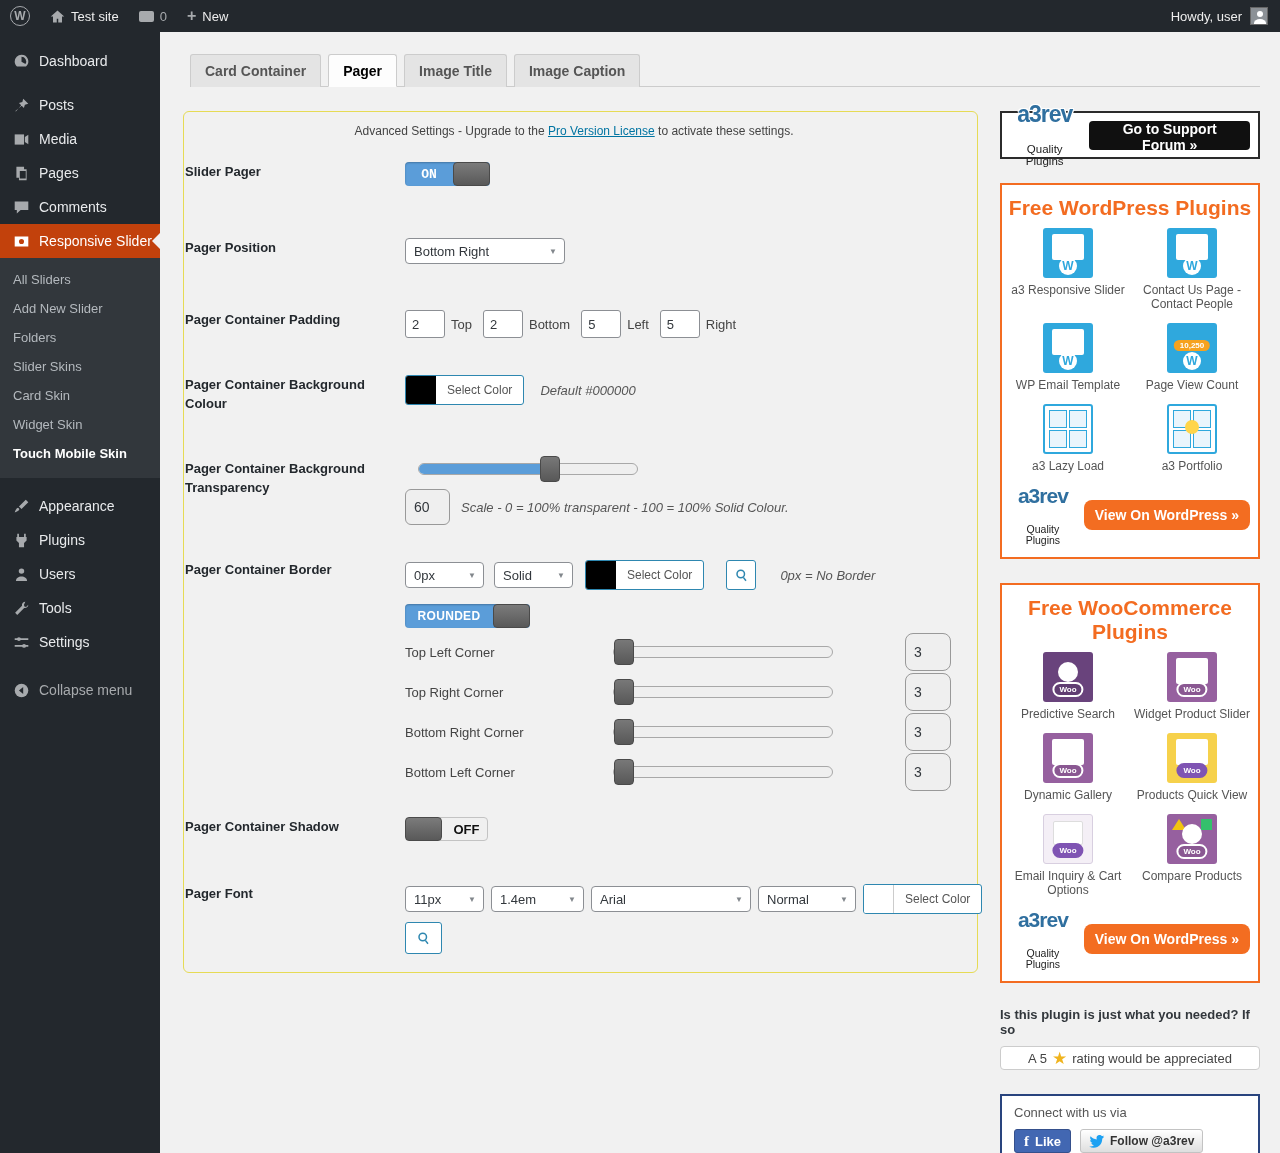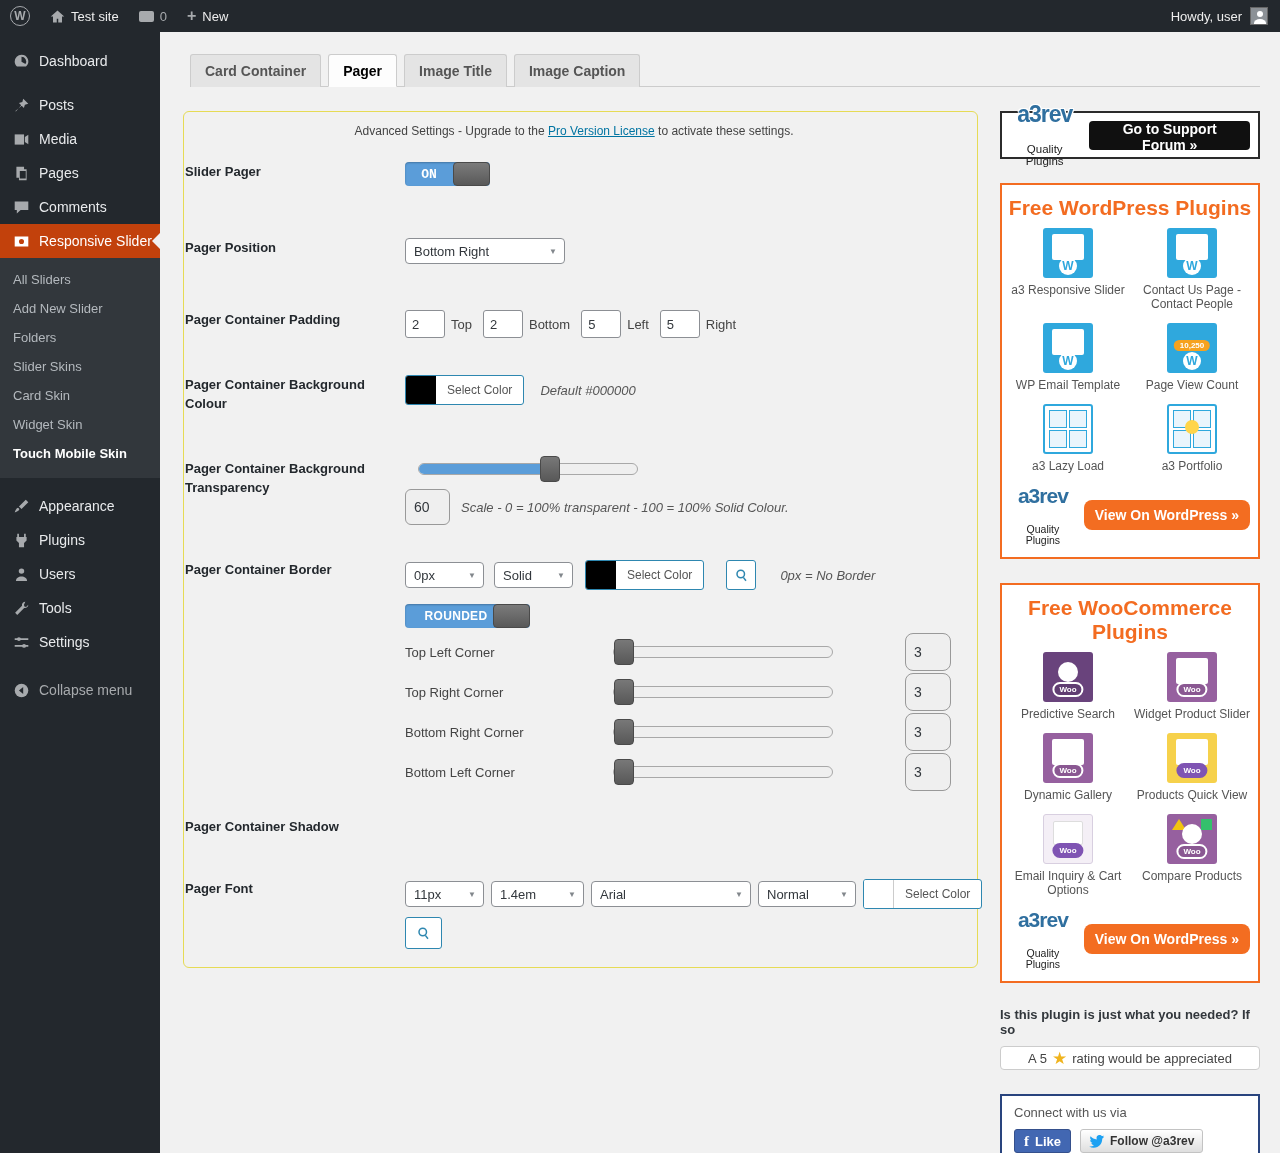--- a/index.html
+++ b/index.html
@@ -336,21 +336,21 @@
               <span class="cb-label">Select Color</span>
             </div>
             <div class="mag-btn" style="margin-left:12px;">
               <svg width="15" height="15" viewBox="0 0 20 20">
                   <circle cx="9" cy="8" r="5" fill="none" stroke="#2e87b0" stroke-width="2"></circle>
                   <path d="M12.5 12.5L16 17" stroke="#2e87b0" stroke-width="2" fill="none"></path>
                 </svg>
             </div>
             <span class="hint" style="margin-left:14px;">0px = No Border</span>
           </div>
-          <div class="toggle rounded" style="margin-top:14px;padding-left:7px;">
+          <div class="toggle rounded" style="margin-top:14px;">
             <span class="tg-text">ROUNDED</span>
             <span class="knob"></span>
           </div>
 
           <div class="corner-row" style="margin-top:4px;">
             <span class="corner-label">Top Left Corner</span>
             <div class="hslider">
                 <span class="hknob" style="left:10px;"></span>
               </div>
             <input class="corner-num" style="margin-left: 25px;" value="3">
@@ -378,20 +378,26 @@
                 <span class="hknob" style="left:10px;"></span>
               </div>
             <input class="corner-num" style="margin-left: 25px;" value="3">
             <span class="suffix" style="margin:0 0 14px 2px;">px</span>
           </div>
         </div>
       </div>
 
       <div class="row" style="margin-top:25px;">
         <div class="row-label">Pager Container Shadow</div>
+        <div class="row-ctrl">
+          <div class="toggle off">
+            <span class="knob"></span>
+            <span class="tg-text">OFF</span>
+          </div>
+        </div>
       </div>
 
       <div class="row" style="margin-top:43px;">
         <div class="row-label">Pager Font</div>
         <div class="row-ctrl" style="display:block;">
           <div style="display:flex;align-items:center;gap:7px;">
             <div class="sel" style="width:79px;">
               <span>11px</span>
               <span class="caret">▼</span>
             </div>

